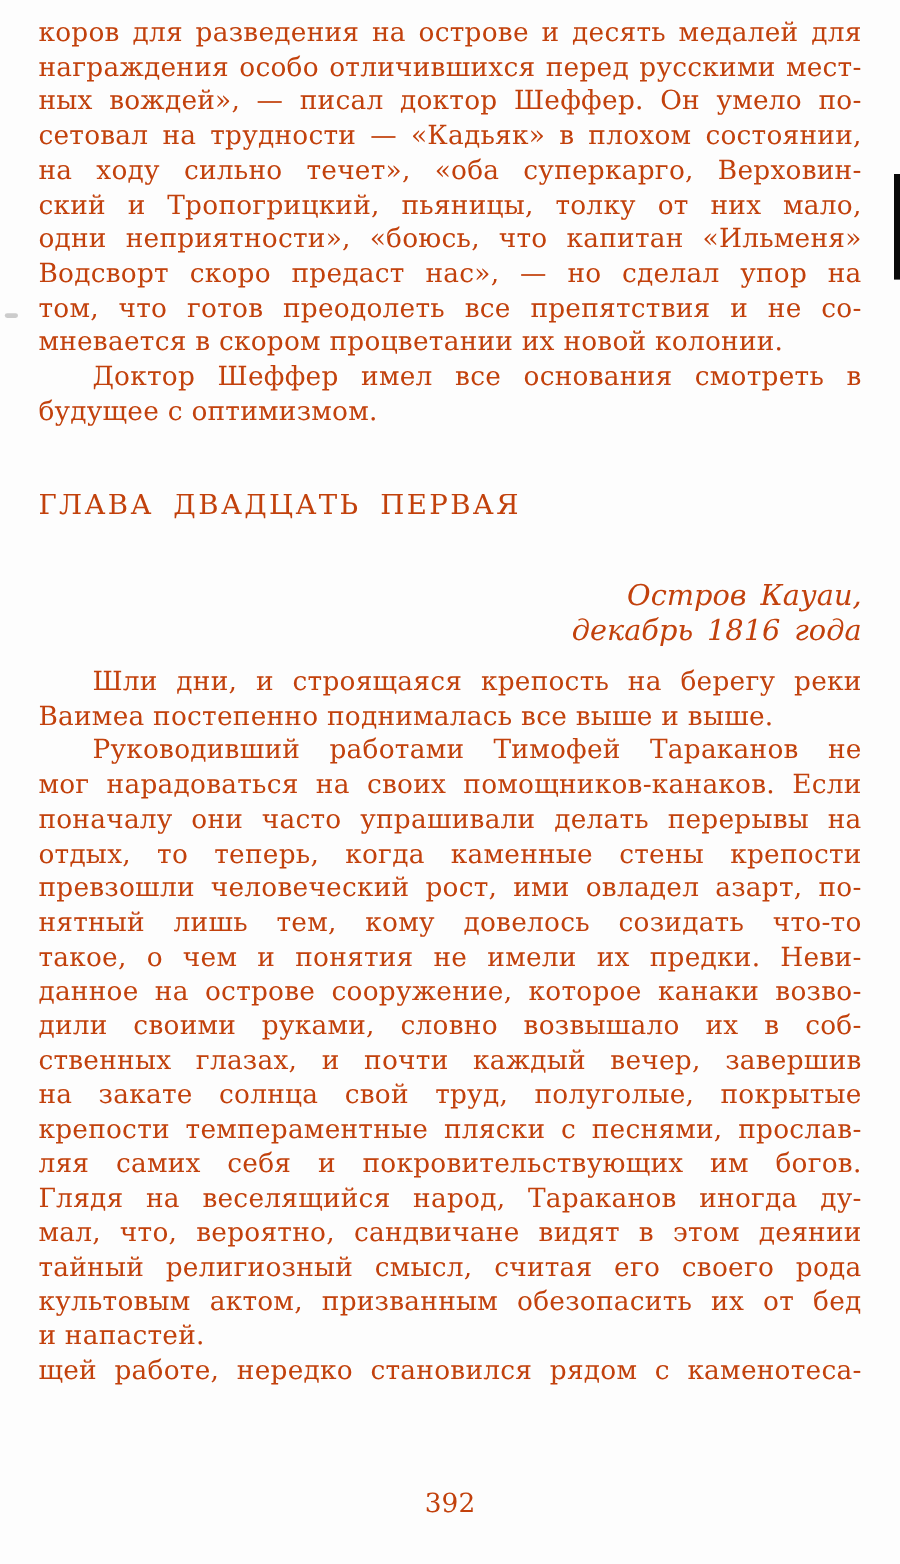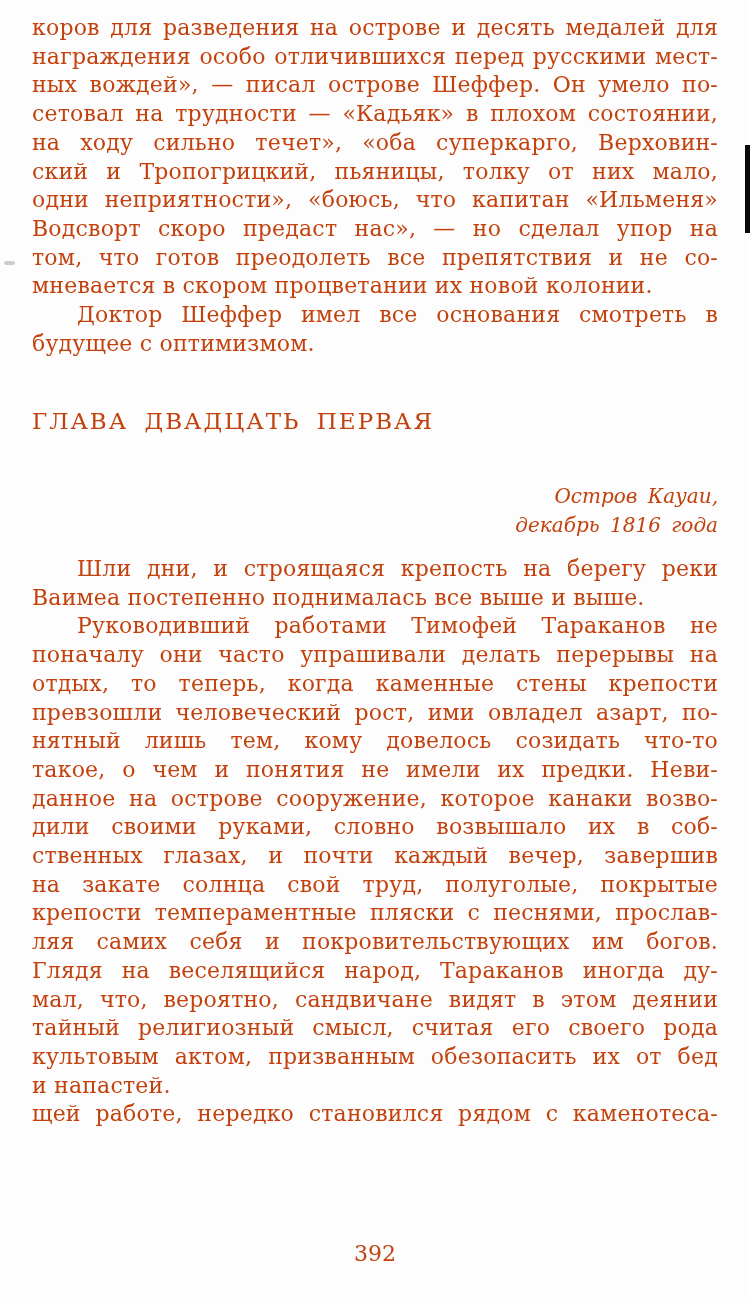--- a/index.html
+++ b/index.html
@@ -38,21 +38,21 @@
     letter-spacing: 2px;
     word-spacing: 7px;
     line-height: 28px;
   }
   .dateline {
     position: absolute;
     left: 32px; right: 32px;
     top: 482px;
     text-align: right;
     font-style: italic;
-    font-size: 20px;
+    font-size: 24px;
     line-height: 28.5px;
     word-spacing: 4px;
   }
   .page-number {
     position: absolute;
     left: 0; right: 0;
     top: 1240px;
     text-align: center;
     font-size: 22px;
     line-height: 28px;
@@ -75,21 +75,21 @@
 <body>
 
 <div class="page">
 
   <div class="margin-speck"></div>
   <div class="edge-artifact"></div>
 
   <div class="text-block" style="top:14px">
     <span class="line">коров для разведения на острове и десять медалей для</span>
     <span class="line">награждения особо отличившихся перед русскими мест-</span>
-    <span class="line">ных вождей», — писал острове Шеффер. Он умело по-</span>
+    <span class="line">ных вождей», — писал доктор Шеффер. Он умело по-</span>
     <span class="line">сетовал на трудности — «Кадьяк» в плохом состоянии,</span>
     <span class="line">на ходу сильно течет», «оба суперкарго, Верховин-</span>
     <span class="line">ский и Тропогрицкий, пьяницы, толку от них мало,</span>
     <span class="line">одни неприятности», «боюсь, что капитан «Ильменя»</span>
     <span class="line">Водсворт скоро предаст нас», — но сделал упор на</span>
     <span class="line">том, что готов преодолеть все препятствия и не со-</span>
     <span class="line end">мневается в скором процветании их новой колонии.</span>
     <span class="line ind">Доктор Шеффер имел все основания смотреть в</span>
     <span class="line end">будущее с оптимизмом.</span>
   </div>
@@ -98,20 +98,21 @@
 
   <div class="dateline">
     <span class="dl-line" style="display:block">Остров Кауаи,</span>
     <span class="dl-line" style="display:block">декабрь 1816 года</span>
   </div>
 
   <div class="text-block" style="top:555px">
     <span class="line ind">Шли дни, и строящаяся крепость на берегу реки</span>
     <span class="line end">Ваимеа постепенно поднималась все выше и выше.</span>
     <span class="line ind">Руководивший работами Тимофей Тараканов не</span>
+    <span class="line">мог нарадоваться на своих помощников-канаков. Если</span>
     <span class="line">поначалу они часто упрашивали делать перерывы на</span>
     <span class="line">отдых, то теперь, когда каменные стены крепости</span>
     <span class="line">превзошли человеческий рост, ими овладел азарт, по-</span>
     <span class="line">нятный лишь тем, кому довелось созидать что-то</span>
     <span class="line">такое, о чем и понятия не имели их предки. Неви-</span>
     <span class="line">данное на острове сооружение, которое канаки возво-</span>
     <span class="line">дили своими руками, словно возвышало их в соб-</span>
     <span class="line">ственных глазах, и почти каждый вечер, завершив</span>
     <span class="line">на закате солнца свой труд, полуголые, покрытые</span>
     <span class="line">крепости темпераментные пляски с песнями, прослав-</span>

